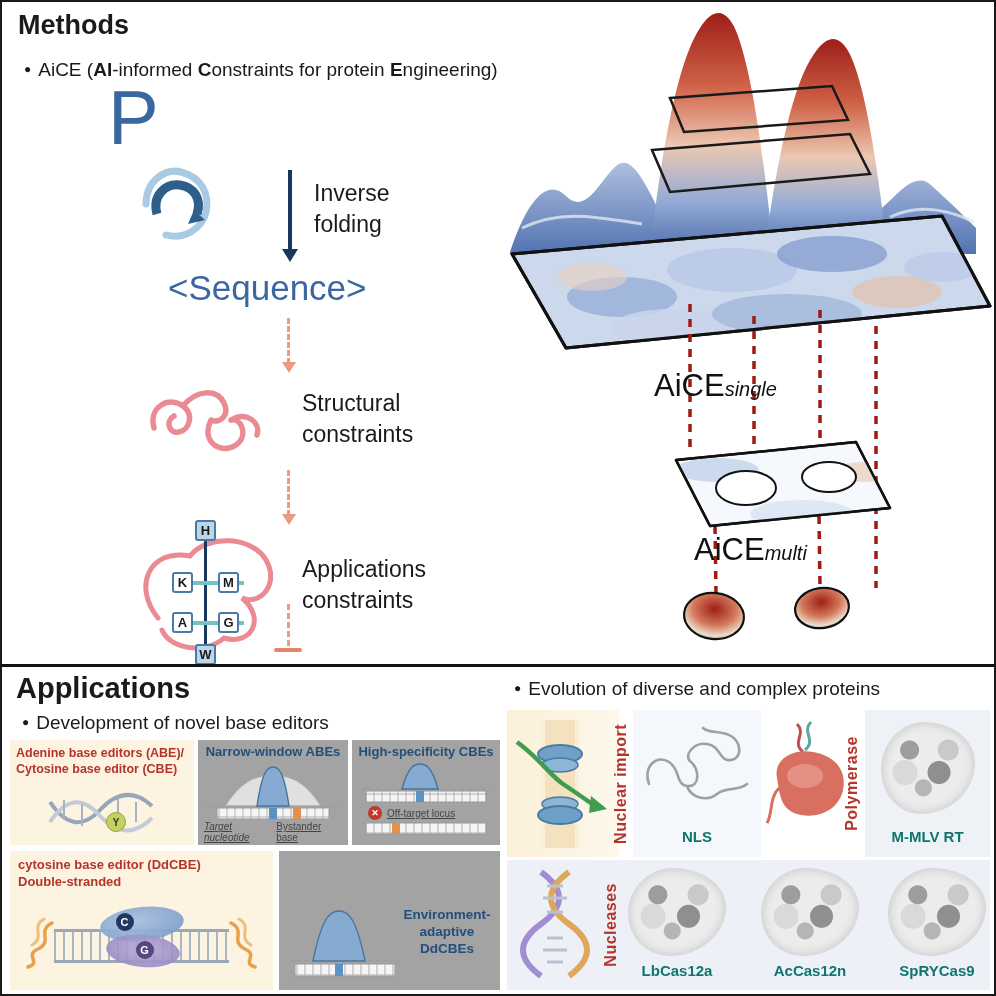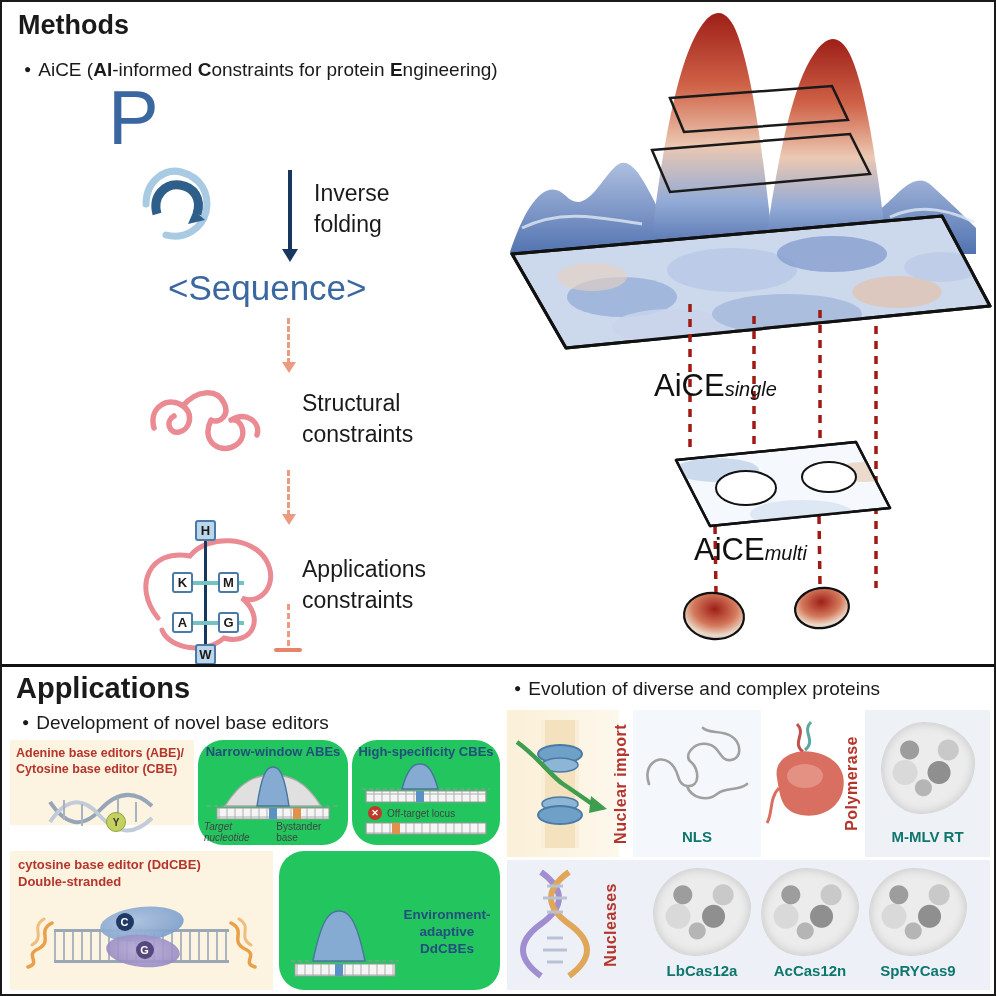--- a/index.html
+++ b/index.html
@@ -9,38 +9,38 @@
   .dash-v{position:absolute;width:0;border-left:3px dashed #ec9a80;}
   .arr-salmon{position:absolute;width:0;height:0;border-left:7px solid transparent;border-right:7px solid transparent;border-top:11px solid #ec9a80;}
   .navy-line{position:absolute;width:4px;background:#17375e;}
   .arr-navy{position:absolute;width:0;height:0;border-left:8px solid transparent;border-right:8px solid transparent;border-top:13px solid #17375e;}
   .tbar{position:absolute;height:4px;background:#e8836b;border-radius:2px;}
   .res{position:absolute;width:21px;height:21px;border:2px solid #4a7aa8;background:#fff;border-radius:3px;
        display:flex;align-items:center;justify-content:center;font-weight:bold;font-size:13px;box-sizing:border-box;}
   .res.cap{background:#bcd6ea;}
   .panel{position:absolute;box-sizing:border-box;}
   .cream{background:#fcf3e1;}
-  .lblue{background:#22c55e;border-radius:25px;}
+  .lblue{background:#a3a3a3;}
   .ptitle-red{color:#b4352b;font-size:12.5px;font-weight:bold;line-height:1.3;}
   .ptitle-blue{color:#234f7d;font-size:13px;font-weight:bold;text-align:center;line-height:1.25;}
   .plabel{color:#0f766e;font-weight:bold;font-size:15px;text-align:center;}
   .vwrap{position:absolute;display:flex;align-items:center;justify-content:center;}
   .vlabel{writing-mode:vertical-rl;transform:rotate(180deg);color:#b4352b;font-size:16px;font-weight:bold;letter-spacing:.5px;}
   .protein{background-color:#ececec;
     background-image:
       radial-gradient(circle at 30% 30%, #9d9d9d 0 9px, rgba(0,0,0,0) 10px),
       radial-gradient(circle at 62% 55%, #8f8f8f 0 11px, rgba(0,0,0,0) 12px),
       radial-gradient(circle at 45% 72%, #b5b5b5 0 8px, rgba(0,0,0,0) 9px),
       radial-gradient(circle at 72% 30%, #c9c9c9 0 10px, rgba(0,0,0,0) 11px),
       radial-gradient(circle at 25% 55%, #d9d9d9 0 12px, rgba(0,0,0,0) 13px);
     border-radius:46% 54% 58% 42%/52% 44% 56% 48%;
     box-shadow:inset 0 0 10px #c6c6c6;border:1px solid #d6d6d6;box-sizing:border-box;}
   .xmark{width:14px;height:14px;border-radius:50%;background:#c0392b;color:#fff;font-size:9px;font-weight:bold;
          display:inline-flex;align-items:center;justify-content:center;}
-  .smalllbl{font-size:10px;color:#444;}
+  .smalllbl{font-size:10px;color:#444;text-decoration:underline;}
   .aice-base{font-size:31px;color:#111;}
   .aice-sub{font-size:20px;color:#111;font-style:italic;}
   .teal-bar{position:absolute;height:4px;background:#74c2c2;}
   .circle-letter{position:absolute;width:18px;height:18px;border-radius:50%;color:#fff;font-size:11px;font-weight:bold;
                  display:flex;align-items:center;justify-content:center;}
 </style>
 </head>
 <body>
 
 <div class="page">
@@ -193,21 +193,21 @@
     <div class="abs" style="left:14px;top:670px;font-size:29px;font-weight:bold">Applications</div>
 
     <div class="abs" style="left:20px;top:710px;font-size:19px">
       <span style="font-size:12px;vertical-align:3px;margin-right:7px">●</span><span>Development of novel base editors</span>
     </div>
 
     <div class="abs" style="left:512px;top:676px;font-size:19px">
       <span style="font-size:12px;vertical-align:3px;margin-right:7px">●</span><span>Evolution of diverse and complex proteins</span>
     </div>
 
-    <div class="panel cream" style="left:8px;top:738px;width:184px;height:85px;padding:5px 6px">
+    <div class="panel cream" style="left:8px;top:738px;width:184px;height:105px;padding:5px 6px">
       <div class="ptitle-red">Adenine base editors (ABE)/</div>
       <div class="ptitle-red">Cytosine base editor (CBE)</div>
       <svg class="abs" style="left:34px;top:46px" width="116" height="52" viewBox="0 0 116 52">
         <path d="M6,16 Q30,52 56,24 Q82,-4 108,20" stroke="#97a5b8" stroke-width="4" fill="none"></path>
         <path d="M6,36 Q30,0 56,30 Q82,58 108,32" stroke="#c2cbd8" stroke-width="4" fill="none"></path>
         <line x1="20" y1="14" x2="20" y2="34" stroke="#a8b3c2" stroke-width="2"></line>
         <line x1="38" y1="18" x2="38" y2="40" stroke="#a8b3c2" stroke-width="2"></line>
         <line x1="74" y1="12" x2="74" y2="34" stroke="#a8b3c2" stroke-width="2"></line>
         <line x1="92" y1="16" x2="92" y2="36" stroke="#a8b3c2" stroke-width="2"></line>
       </svg>
@@ -352,28 +352,28 @@
         <line x1="26" y1="32" x2="50" y2="32" stroke="#b9c2d4" stroke-width="3"></line>
         <line x1="30" y1="46" x2="46" y2="46" stroke="#b9c2d4" stroke-width="3"></line>
         <line x1="30" y1="72" x2="46" y2="72" stroke="#b9c2d4" stroke-width="3"></line>
         <line x1="26" y1="84" x2="50" y2="84" stroke="#b9c2d4" stroke-width="3"></line>
         <line x1="30" y1="96" x2="46" y2="96" stroke="#b9c2d4" stroke-width="3"></line>
       </svg>
       <div class="vwrap" style="left:92px;top:0;width:24px;height:100%">
         <span class="vlabel">Nucleases</span>
       </div>
 
-      <div class="abs" style="left:136px;top:0;width:118px;height:100%">
+      <div class="abs" style="left:111px;top:0;width:118px;height:100%">
         <div class="protein abs" style="left:10px;top:8px;width:98px;height:88px"></div>
         <div class="plabel abs" style="left:0;top:102px;width:118px">LbCas12a</div>
       </div>
       <div class="abs" style="left:244px;top:0;width:118px;height:100%">
         <div class="protein abs" style="left:10px;top:8px;width:98px;height:88px"></div>
         <div class="plabel abs" style="left:0;top:102px;width:118px">AcCas12n</div>
       </div>
-      <div class="abs" style="left:354px;top:0;width:114px;height:100%">
+      <div class="abs" style="left:373px;top:0;width:114px;height:100%">
         <div class="protein abs" style="left:8px;top:8px;width:98px;height:88px"></div>
         <div class="plabel abs" style="left:0;top:102px;width:114px">SpRYCas9</div>
       </div>
     </div>
 
   </section>
 </div>
 
 </body></html>

